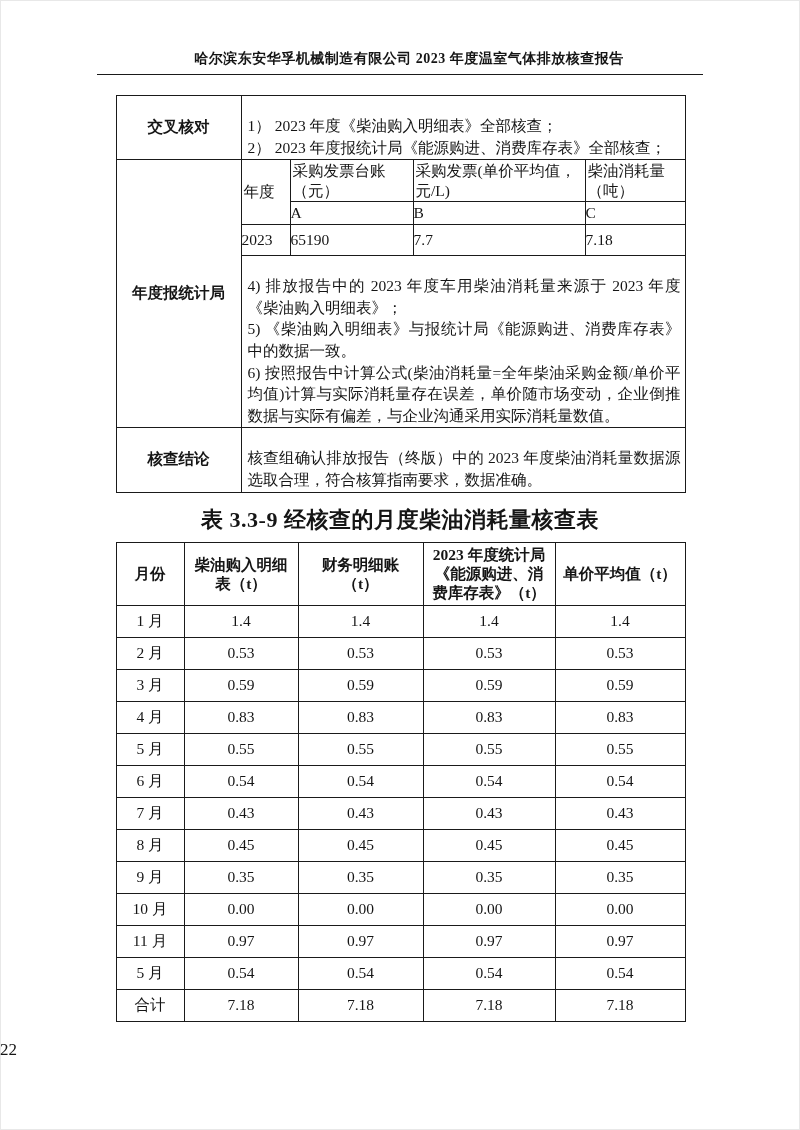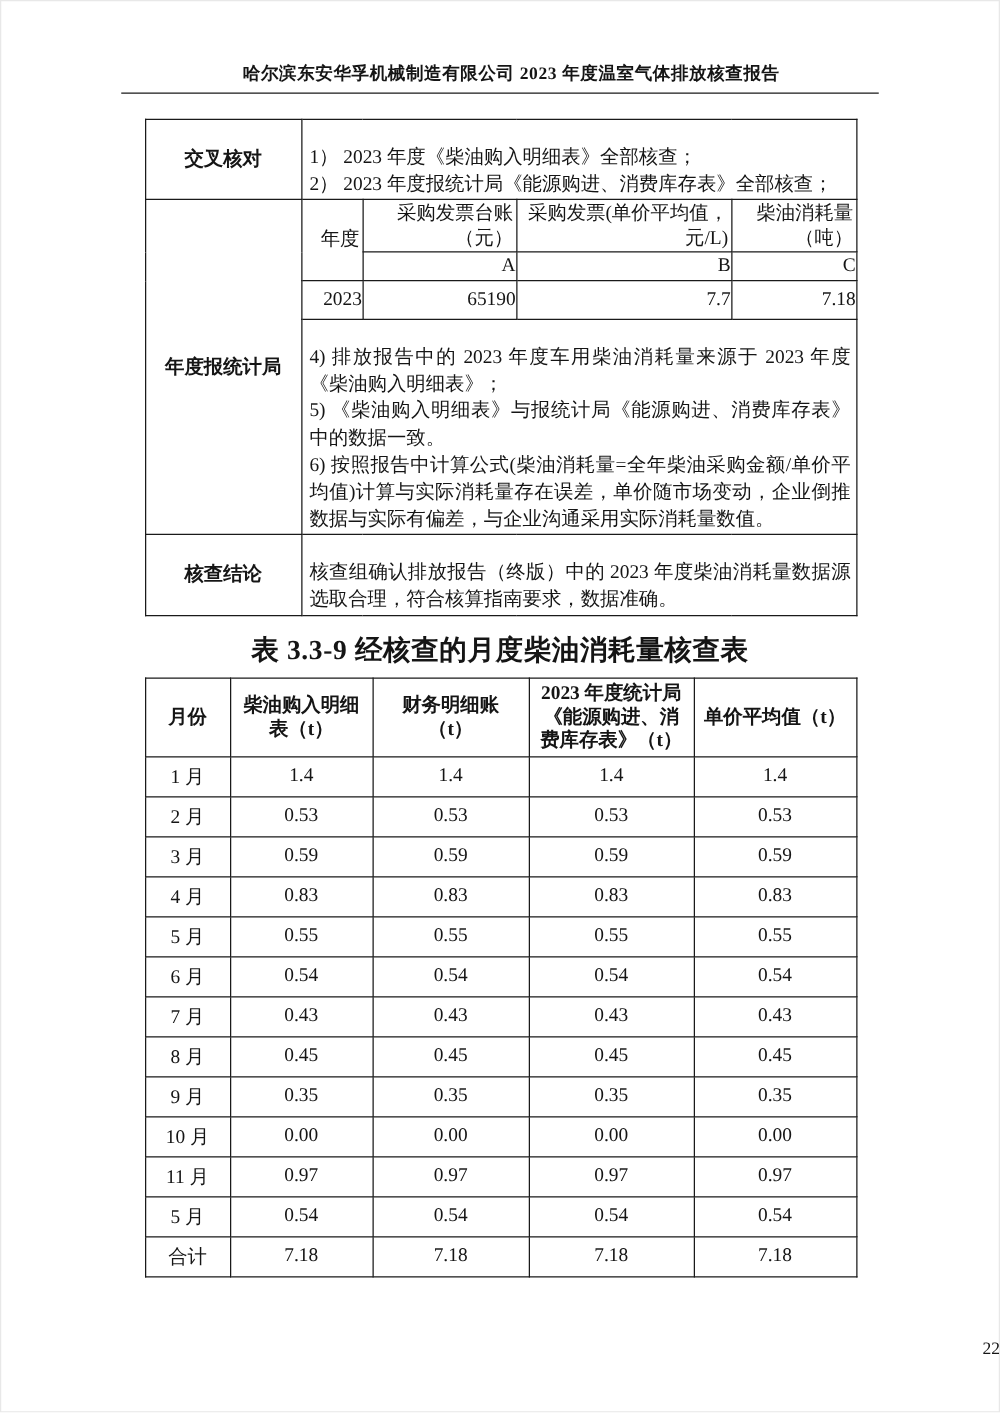--- a/index.html
+++ b/index.html
@@ -27,21 +27,21 @@
   }
   .content{width:569px;margin:20px auto 0;}
 
   
   table{border-collapse:collapse;table-layout:fixed;}
   .t1{width:569px;font-size:15.5px;}
   .t1 th,.t1 td{border:1.5px solid #1a1a1a;vertical-align:middle;padding:0;}
   .t1 .lbl{font-weight:bold;text-align:center;font-size:15.5px;padding:0 4px;}
   .t1 .txt{line-height:21.6px;padding:19px 4px 1px 6px;}
   .t1 .txt p{margin:0;text-align:justify;}
-  .t1 .ctr{text-align:right;}
+  .t1 .ctr{text-align:left;}
   .t1 .subhead{line-height:20px;height:41px;padding:0 2px;}
   .t1 .abc{height:22px;line-height:22px;}
   .t1 .inv{height:30px;line-height:30px;}
   .t1 .row-2line{height:43px;}
 
   
   .tbl-title{
     margin:12px 0 7px;
     text-align:center;
     font-size:22px;
@@ -50,24 +50,24 @@
   }
 
   
   .t2{width:569px;font-size:15.5px;}
   .t2 th,.t2 td{border:1.5px solid #1a1a1a;text-align:center;vertical-align:middle;}
   .t2 th{font-weight:bold;line-height:19px;height:60px;padding:1px 6px;}
   .t2 td{height:31px;padding:0 2px;}
 
   .page-num{
     position:absolute;
-    top:1072px;left:0;
+    top:1040px;left:0;
     width:100%;
-    text-align:right;
-    font-size:14px;
+    text-align:left;
+    font-size:17px;
   }
 </style>
 </head>
 <body>
 
 <div class="page">
 
   <div class="doc-header">哈尔滨东安华孚机械制造有限公司 2023 年度温室气体排放核查报告</div>
   <div class="header-rule"></div>
 

